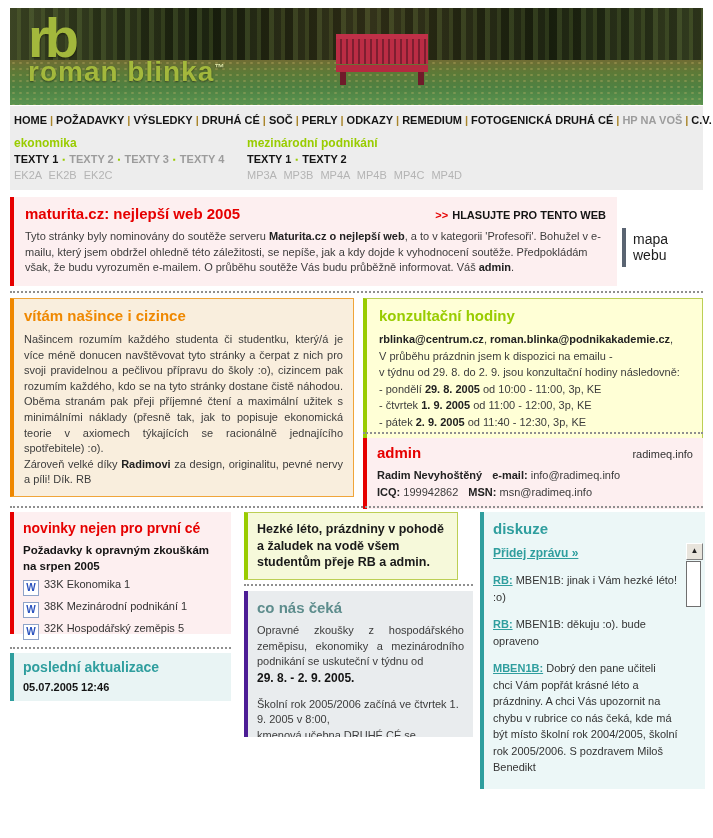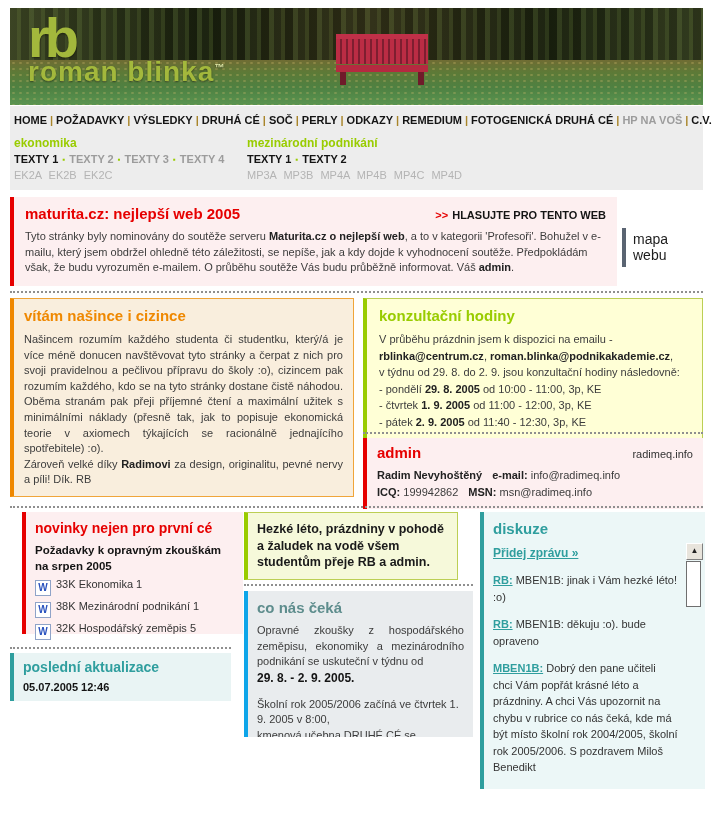--- a/index.html
+++ b/index.html
@@ -82,40 +82,40 @@
 
   
   .adminbox { left:363px; top:438px; width:340px; background:#fdeff0; border-left:4px solid #e60000; padding:6px 10px 9px 10px; }
   .admin-head { display:flex; justify-content:space-between; align-items:baseline; }
   .adminbox .ttl { color:#e60000; }
   .admin-site { font-size:11px; color:#333; }
   .adminbox .txt { margin-top:6px; line-height:1.5; }
   .lbl-gap { margin-left:10px; }
 
   
-  .newsbox { left:10px; top:512px; width:221px; height:122px; background:#fdeff0; border-left:4px solid #e60000; padding:8px 9px;margin-left:12px; }
+  .newsbox { left:10px; top:512px; width:221px; height:122px; background:#fdeff0; border-left:4px solid #e60000; padding:8px 9px; }
   .newsbox .ttl { color:#e60000; font-size:14px; }
   .news-sub { font-size:11.5px; font-weight:bold; color:#141414; margin-top:7px; line-height:1.35; }
   .file-row { margin-top:4px; font-size:11px; color:#333; cursor:pointer; }
   .wicon { display:inline-block; width:14px; height:14px; background:#fff; border:1px solid #8fa3c8; color:#2a52be;
            font-weight:bold; font-size:10px; text-align:center; line-height:13px; vertical-align:-3px; margin-right:5px; }
   .dot-news { left:10px; top:647px; width:221px; }
 
   
   .updatebox { left:10px; top:653px; width:221px; background:#e9f4f4; border-left:4px solid #2f9e9e; padding:6px 9px 8px 9px; }
   .updatebox .ttl { color:#2f9e9e; font-size:14px; }
   .update-val { font-size:11px; font-weight:bold; color:#141414; margin-top:6px; }
 
   
   .greetbox { left:244px; top:512px; width:214px; background:#f6f9da; border:1px solid #bccf54; border-left:4px solid #99cc00; padding:8px 9px; }
   .greet-txt { font-size:12.5px; font-weight:bold; color:#1a1a1a; line-height:1.32; }
   .dot-greet { left:244px; top:584px; width:229px; }
 
   
-  .upcomingbox { left:244px; top:591px; width:229px; height:146px; background:#e9ecee; border-left:4px solid #0ea5e9; padding:8px 9px; overflow:hidden; }
+  .upcomingbox { left:244px; top:591px; width:229px; height:146px; background:#e9ecee; border-left:4px solid #4c1d95; padding:8px 9px; overflow:hidden; }
   .upcomingbox .ttl { color:#5e8d8d; }
   .upcomingbox .txt { text-align:justify; margin-top:7px; }
   .up-date { font-size:12px; font-weight:bold; color:#141414; margin:1px 0 12px 0; }
   .upcomingbox .p23 { text-align:left; margin-top:0; }
 
   
   .discussbox { left:480px; top:512px; width:225px; height:277px; background:#ecf7f7; border-left:4px solid #2f9e9e; padding:8px 9px; overflow:hidden; }
   .discussbox .ttl { color:#2f9e9e; }
   .add-msg { display:inline-block; margin-top:9px; font-size:12px; font-weight:bold; color:#2f9e9e; text-decoration:underline; cursor:pointer; }
   .msg { margin-top:11px; font-size:11px; line-height:1.5; color:#333; padding-right:18px; }
@@ -177,22 +177,22 @@
 
   <div class="panel welcome">
     <div class="ttl">vítám našince i cizince</div>
     <div class="txt">Našincem rozumím každého studenta či studentku, který/á je více méně donucen navštěvovat tyto stránky a čerpat z nich pro svoji pravidelnou a pečlivou přípravu do školy :o), cizincem pak rozumím každého, kdo se na tyto stránky dostane čistě náhodou. Oběma stranám pak přeji příjemné čtení a maximální užitek s minimálními náklady (přesně tak, jak to popisuje ekonomická teorie v axiomech týkajících se racionálně jednajícího spotřebitele) :o).</div>
     <div class="txt txt2"><span>Zároveň velké díky </span><b>Radimovi</b><span> za design, originalitu, pevné nervy a píli! Dík. RB</span></div>
   </div>
 
   <div class="panel consult">
     <div class="ttl">konzultační hodiny</div>
     <div class="txt">
+      <div><b>rblinka@centrum.cz</b><span>, </span><b>roman.blinka@podnikakademie.cz</b><span>,</span></div>
       <div>V průběhu prázdnin jsem k dispozici na emailu -</div>
-      <div><b>rblinka@centrum.cz</b><span>, </span><b>roman.blinka@podnikakademie.cz</b><span>,</span></div>
       <div>v týdnu od 29. 8. do 2. 9. jsou konzultační hodiny následovně:</div>
       <div><span>- pondělí </span><b>29. 8. 2005</b><span> od 10:00 - 11:00, 3p, KE</span></div>
       <div><span>- čtvrtek </span><b>1. 9. 2005</b><span> od 11:00 - 12:00, 3p, KE</span></div>
       <div><span>- pátek </span><b>2. 9. 2005</b><span> od 11:40 - 12:30, 3p, KE</span></div>
     </div>
   </div>
 
   <div class="dotted dot-admin"></div>
 
   <div class="panel adminbox">

